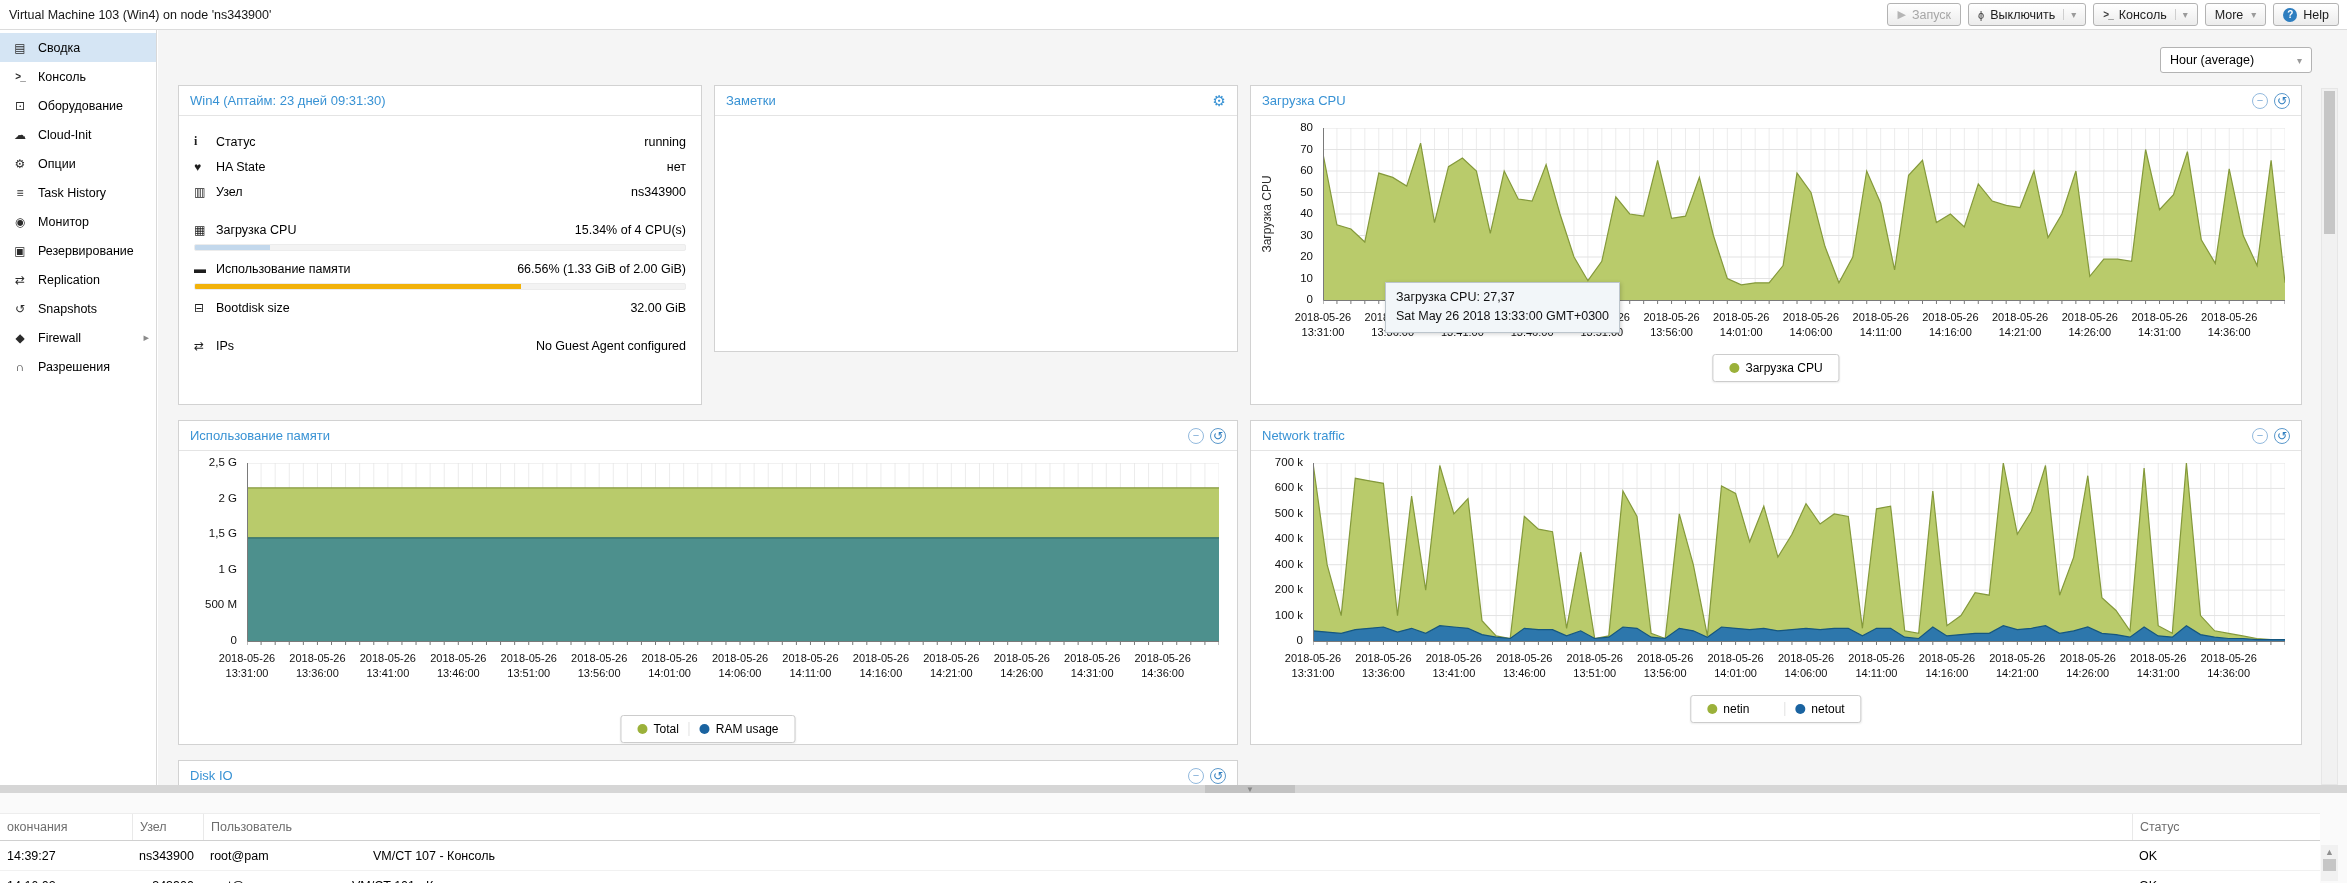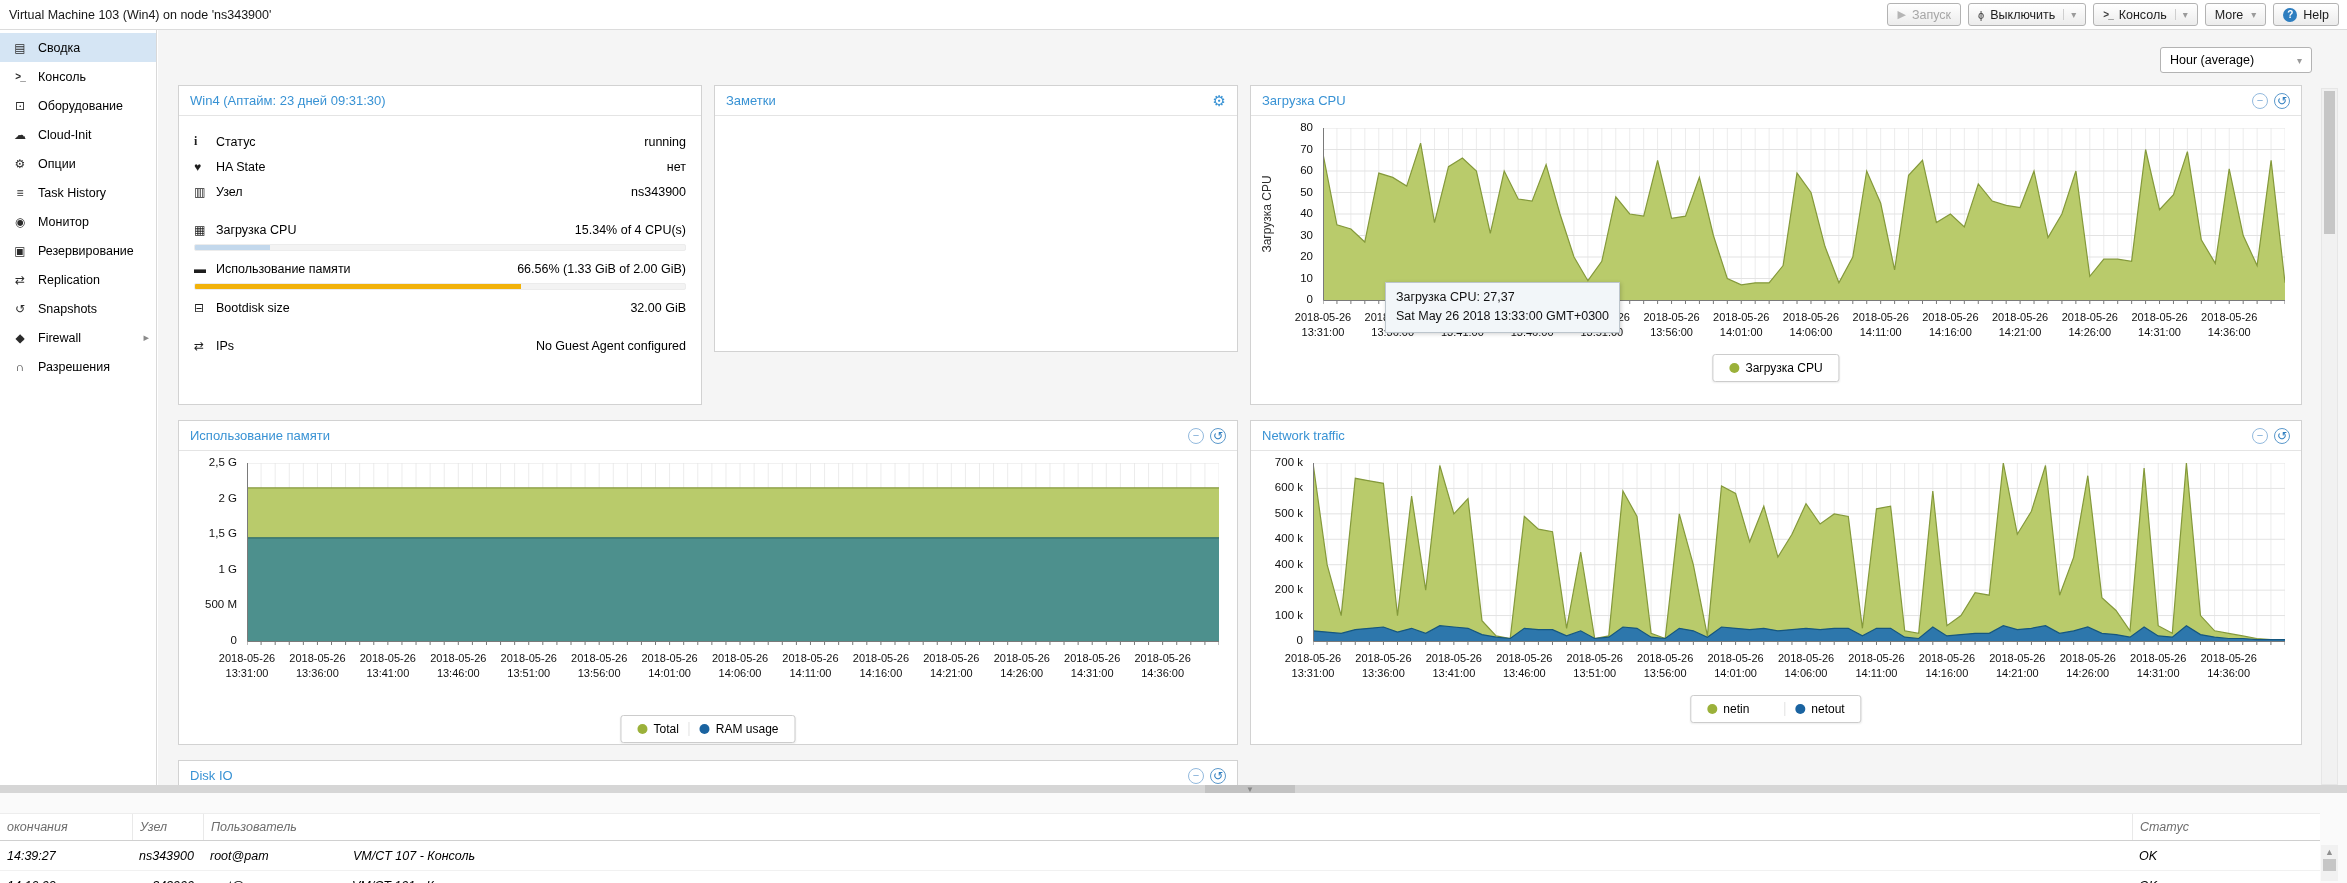--- a/index.html
+++ b/index.html
@@ -78,21 +78,21 @@
   .plot-svg { display:block; position:absolute; }
   
   .tooltip { position:absolute; left:1385px; top:282px; background:#f2f6f9; border:1px solid #bcc5cc;
     box-shadow:1px 1px 4px rgba(0,0,0,.18); padding:5px 10px; font-size:12.5px; line-height:1.55;
     z-index:50; color:#111; white-space:nowrap; }
   
   .splitter { position:absolute; left:0; right:0; top:785px; height:8px; background:#d6d6d6; z-index:35; }
   .splitter-handle { position:absolute; left:1205px; width:90px; top:0; bottom:0; background:#c2c2c2;
     color:#868686; font-size:8px; display:flex; align-items:center; justify-content:center; cursor:row-resize; }
   
-  .tasks { position:absolute; left:0; right:0; top:793px; bottom:0; background:#fafafa; z-index:30;font-style:italic; }
+  .tasks { position:absolute; left:0; right:0; top:793px; bottom:0; background:#fafafa; z-index:30; }
   .thead { position:absolute; left:0; right:27px; top:20px; height:28px; background:#fff;
     border-top:1px solid #ededed; border-bottom:1px solid #d0d0d0; font-size:12.5px; color:#6e6e6e; }
   .th { position:absolute; top:0; bottom:0; display:flex; align-items:center; padding-left:7px; }
   .th + .th { border-left:1px solid #e9e9e9; }
   .trow { position:absolute; left:0; right:27px; height:30px; background:#fff;
     border-bottom:1px solid #f1f1f1; font-size:12.5px; }
   .td { position:absolute; top:0; bottom:0; display:flex; align-items:center; padding-left:7px; }
   .tscroll { position:absolute; right:9px; top:845px; width:17px; bottom:2px; background:#f1f1f1;
     z-index:40; display:flex; flex-direction:column; align-items:center; }
   .tscroll .arr { color:#8f8f8f; font-size:9px; margin-top:2px; }
@@ -906,21 +906,21 @@
     <div class="thead">
       <div class="th" style="left: 0px; width: 132px;">окончания</div>
       <div class="th" style="left: 132px; width: 71px;">Узел</div>
       <div class="th" style="left: 203px; width: 142px;">Пользователь</div>
       <div class="th" style="left: 2132px; width: 161px;">Статус</div>
     </div>
     <div class="trow" style="top: 48px;">
       <div class="td" style="left: 0px; width: 132px;">14:39:27</div>
       <div class="td" style="left: 132px; width: 71px;">ns343900</div>
       <div class="td" style="left: 203px; width: 142px;">root@pam</div>
-      <div class="td" style="left: 346px; width: 1787px;">VM/CT 107 - Консоль</div>
+      <div class="td" style="left: 366px; width: 1787px;">VM/CT 107 - Консоль</div>
       <div class="td" style="left: 2132px; width: 161px;">OK</div>
     </div>
     <div class="trow" style="top: 78px;">
       <div class="td" style="left: 0px; width: 132px;">14:16:02</div>
       <div class="td" style="left: 132px; width: 71px;">ns343900</div>
       <div class="td" style="left: 203px; width: 142px;">root@pam</div>
       <div class="td" style="left: 345px; width: 1787px;">VM/CT 101 - Консоль</div>
       <div class="td" style="left: 2132px; width: 161px;">OK</div>
     </div>
   </div>

